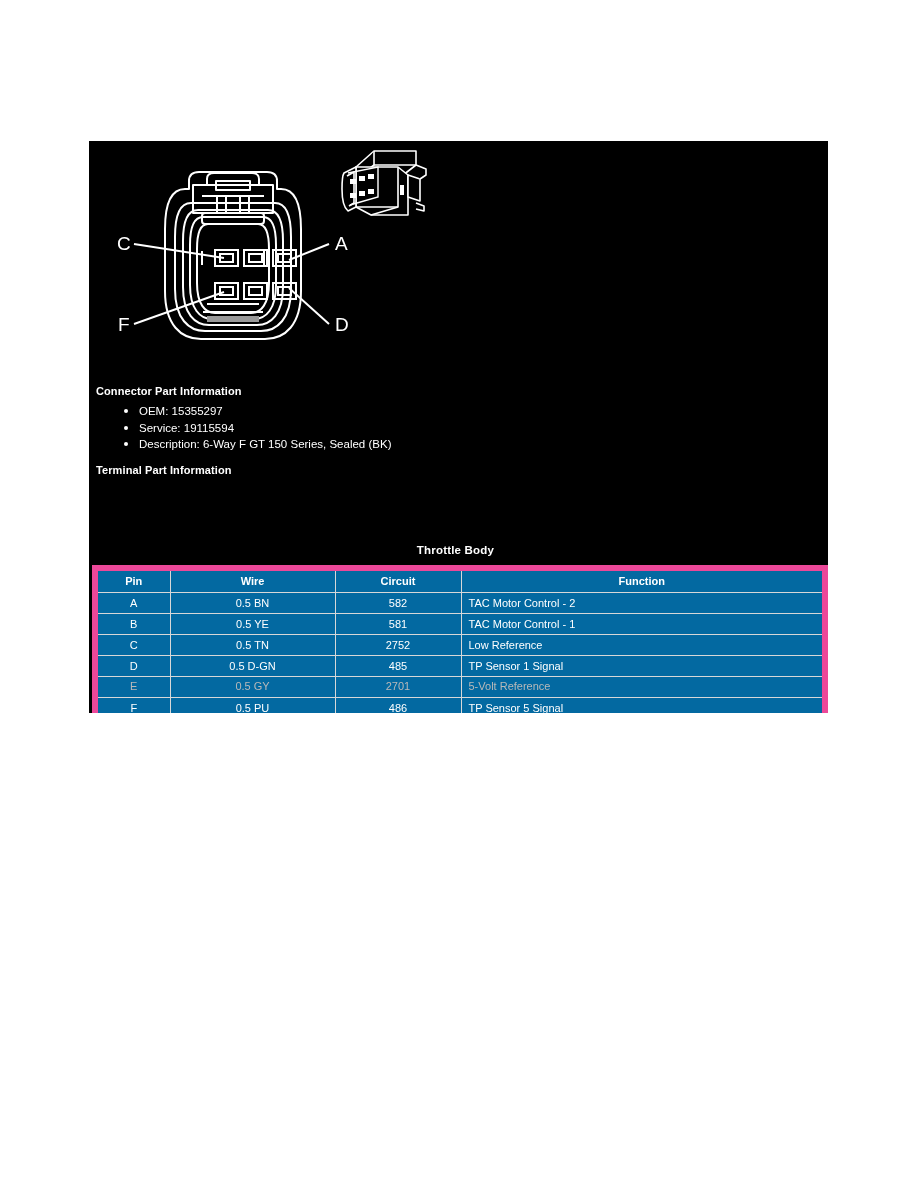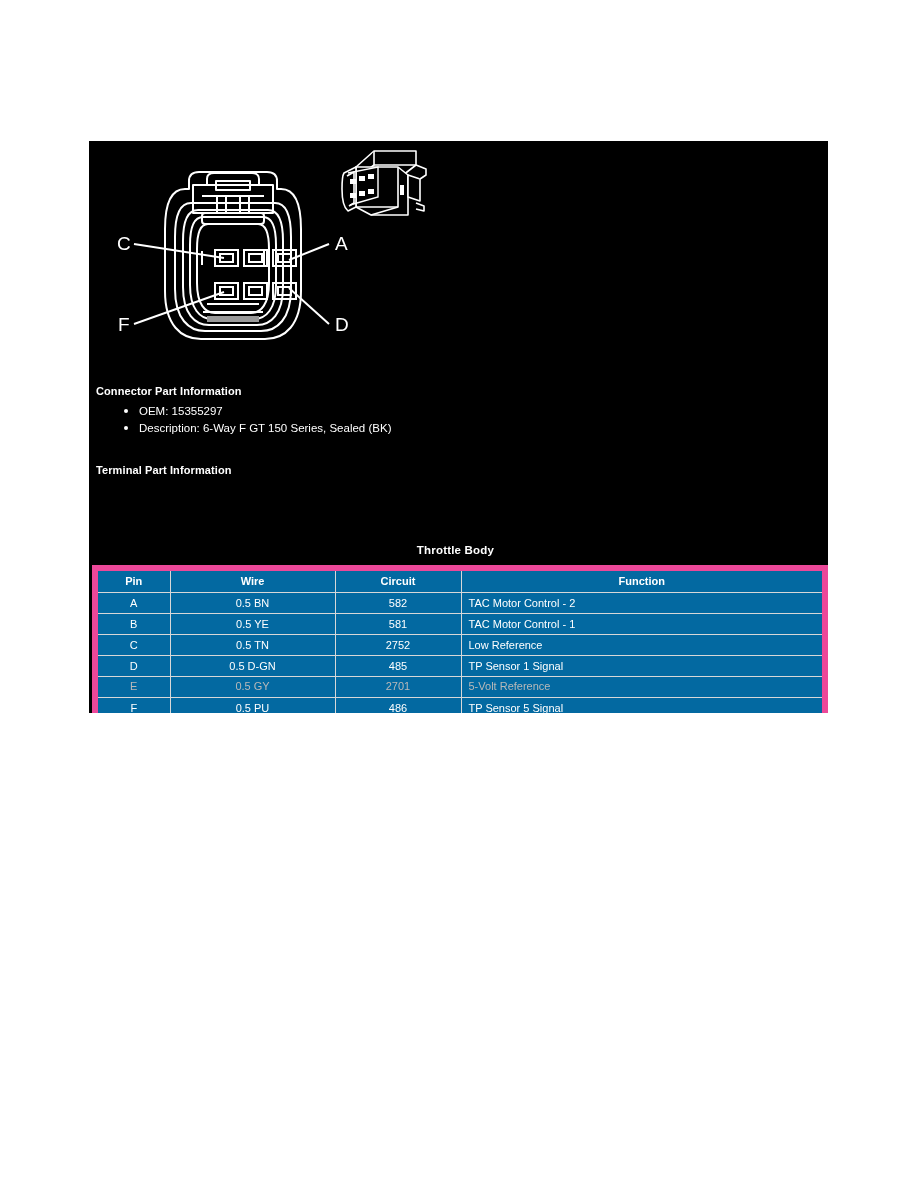--- a/index.html
+++ b/index.html
@@ -262,20 +262,24 @@
       <rect x="70" y="40" width="4" height="10" fill="#ffffff"></rect>
     </svg>
   </div>
 
   <div class="sect-head" id="head-connector">Connector Part Information</div>
 
   <ul class="bullets" id="list-connector">
     <li>
       <span class="dot"></span>
       <span>OEM: 15355297</span>
+    </li>
+    <li>
+      <span class="dot"></span>
+      <span>Service: 19115594</span>
     </li>
     <li>
       <span class="dot"></span>
       <span>Description: 6-Way F GT 150 Series, Sealed (BK)</span>
     </li>
   </ul>
 
   <div class="sect-head" id="head-terminal">Terminal Part Information</div>
 
 

